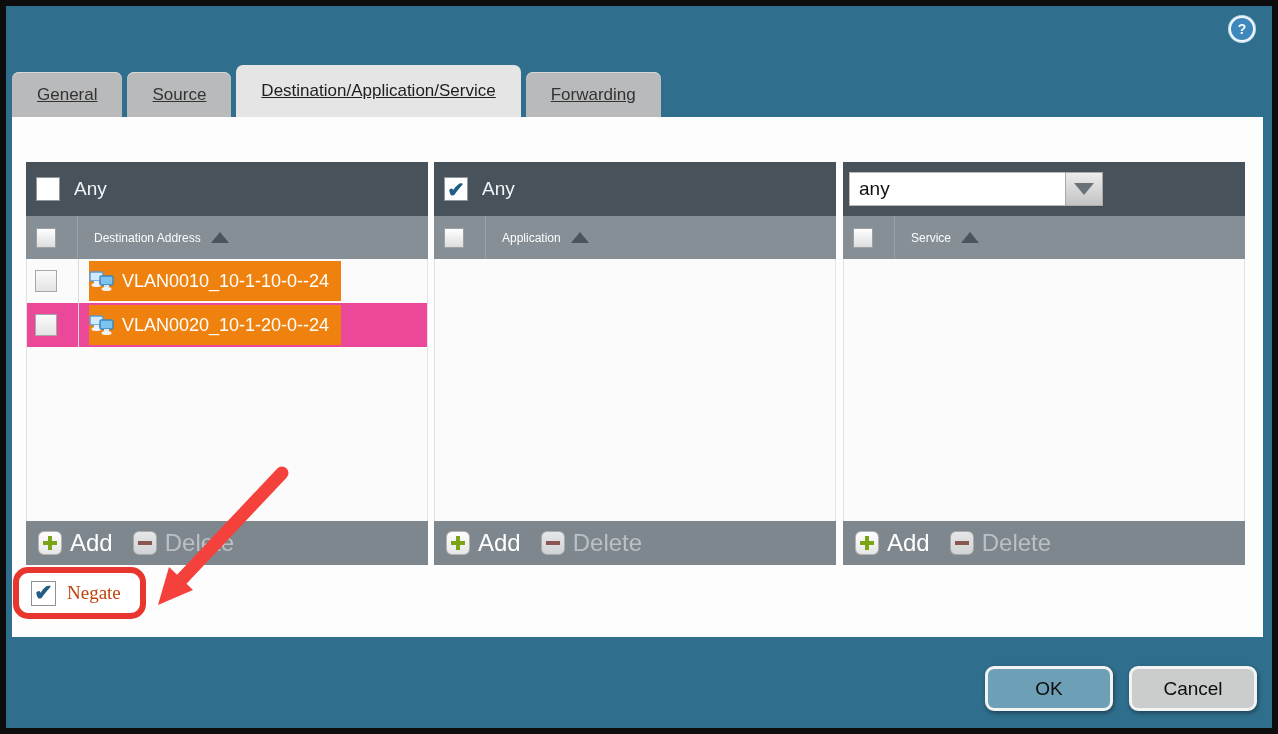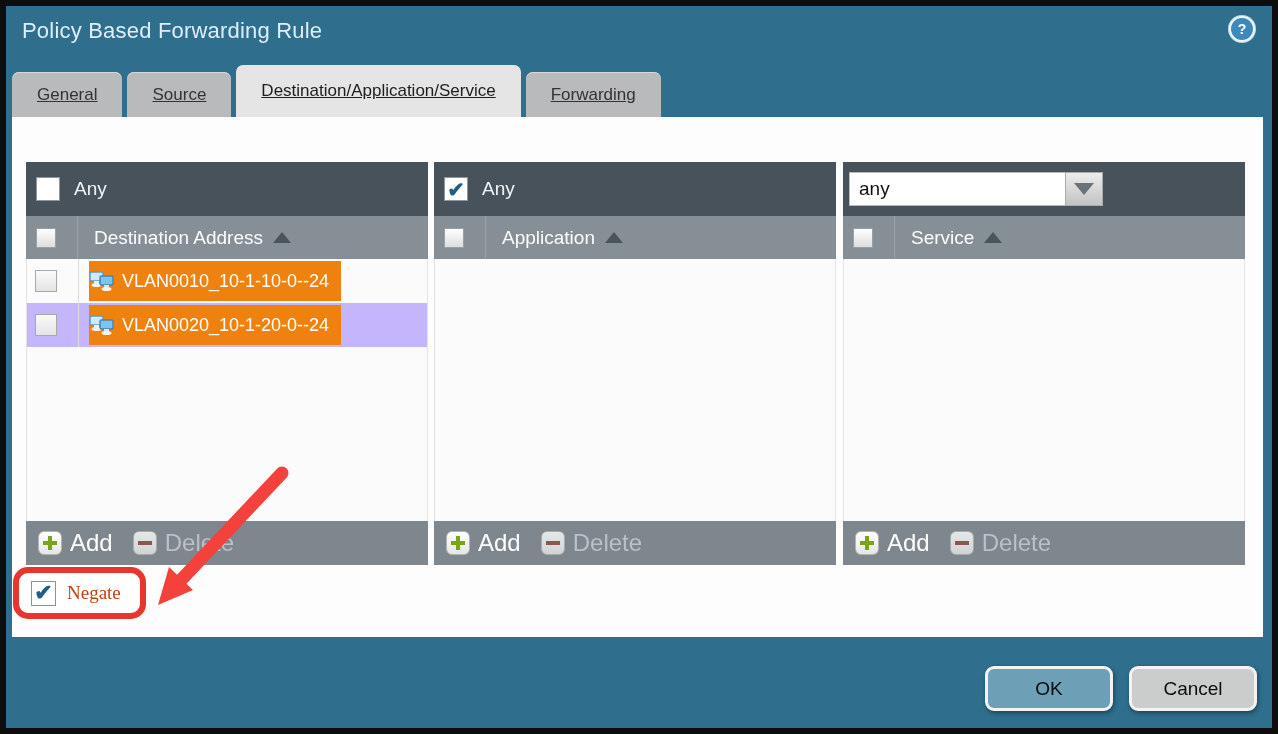--- a/index.html
+++ b/index.html
@@ -36,26 +36,26 @@
     justify-content:center;color:#215e83;font-weight:bold;cursor:pointer;}
   .cb-any{width:24px;height:24px;margin-left:10px;font-size:21px;line-height:1;}
   .cb-col{width:20px;height:20px;background:linear-gradient(#ffffff,#dddddd);border-color:#9aa0a4;}
   .cb-row{width:22px;height:22px;background:linear-gradient(#fafafa,#e4e4e4);border-color:#a5a9ac;}
   .cb-negate{width:25px;height:25px;font-size:22px;line-height:1;border-color:#8a9297;}
 
   .any-label{color:#f0f4f6;font-size:19px;margin-left:14px;}
 
   .colcell-cb{width:52px;display:flex;align-items:center;justify-content:flex-start;
     padding-left:10px;border-right:1px solid #99a1a6;box-sizing:border-box;}
-  .col-label{display:flex;align-items:center;color:#fdfdfd;font-size:19px;padding-left:16px;gap:10px;}
+  .col-label{display:flex;align-items:center;color:#fdfdfd;font-size:12px;padding-left:16px;gap:10px;}
   .sort-up{width:0;height:0;border-left:9px solid transparent;border-right:9px solid transparent;
     border-bottom:11px solid #4a545b;display:inline-block;}
 
   .row{height:44px;display:flex;align-items:center;}
-  .row.alt{background:#c4b5fd;align-items:center;}
+  .row.alt{background:#ec4899;align-items:center;}
   .rowcell-cb{width:52px;display:flex;align-items:center;padding-left:8px;
     border-right:1px solid #dcdcdc;box-sizing:border-box;align-self:stretch;}
   .chip{margin-left:10px;background:#ef820e;height:40px;display:inline-flex;align-items:center;
     padding:0 12px 0 0;color:#fff;font-size:18px;gap:7px;white-space:nowrap;}
 
   
   .tool{display:flex;align-items:center;gap:8px;cursor:pointer;}
   .tool-icon{width:24px;height:24px;border-radius:6px;background:linear-gradient(#ffffff,#e6e6e6);
     border:1px solid #b3b3b3;position:relative;box-sizing:border-box;}
   .plus:before,.plus:after{content:"";position:absolute;background:#7ca417;}
@@ -90,21 +90,20 @@
   .btn-cancel{left:1104px;background:#cbcdcd;}
 
   .net-icon{flex:0 0 auto;}
 </style>
 </head>
 <body>
 
 <div class="stage">
   <div class="dialog">
 
-    <div class="title">Policy Based Forwarding Rule</div>
     <div class="help">
       <div class="inner">?</div>
     </div>
 
     <div class="tabs">
       <div class="tab">General</div>
       <div class="tab">Source</div>
       <div class="tab active">Destination/Application/Service</div>
       <div class="tab">Forwarding</div>
     </div>

